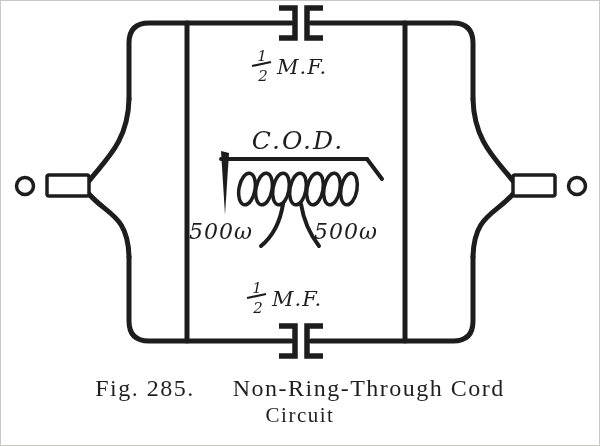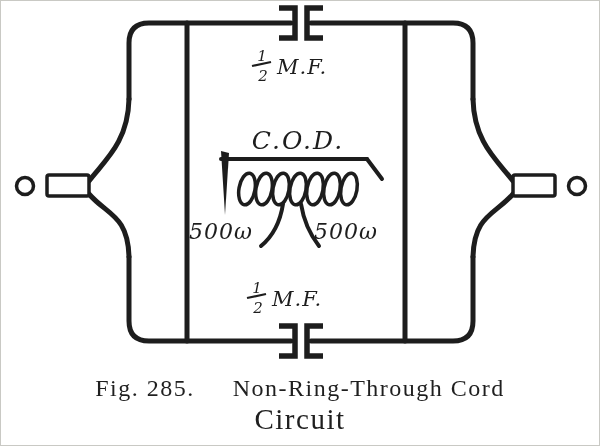--- a/index.html
+++ b/index.html
@@ -24,21 +24,21 @@
   }
   .lbl-big   { font-size: 25px; letter-spacing: 2px; }
   .lbl-mid   { font-size: 22px; letter-spacing: 1px; }
   .lbl-unit  { font-size: 21px; letter-spacing: 1px; }
   .lbl-frac  { font-size: 15px; }
   .caption {
     text-align: center; color: #1f1f1f; margin-top: 2px;
     font-size: 24px; letter-spacing: 1.5px; line-height: 1.15;
   }
   .caption .figlab { margin-right: 38px; }
-  .caption .line2 { font-size: 29px; }
+  .caption .line2 { font-size: 21px; }
 </style>
 </head>
 <body>
 
 <div class="page">
 
   <svg class="diagram" width="600" height="372" viewBox="0 0 600 372" xmlns="http://www.w3.org/2000/svg">
 
     <g>
       <path class="wire" d="M 290,22 H 148 Q 128,22 128,42 V 98"></path>

